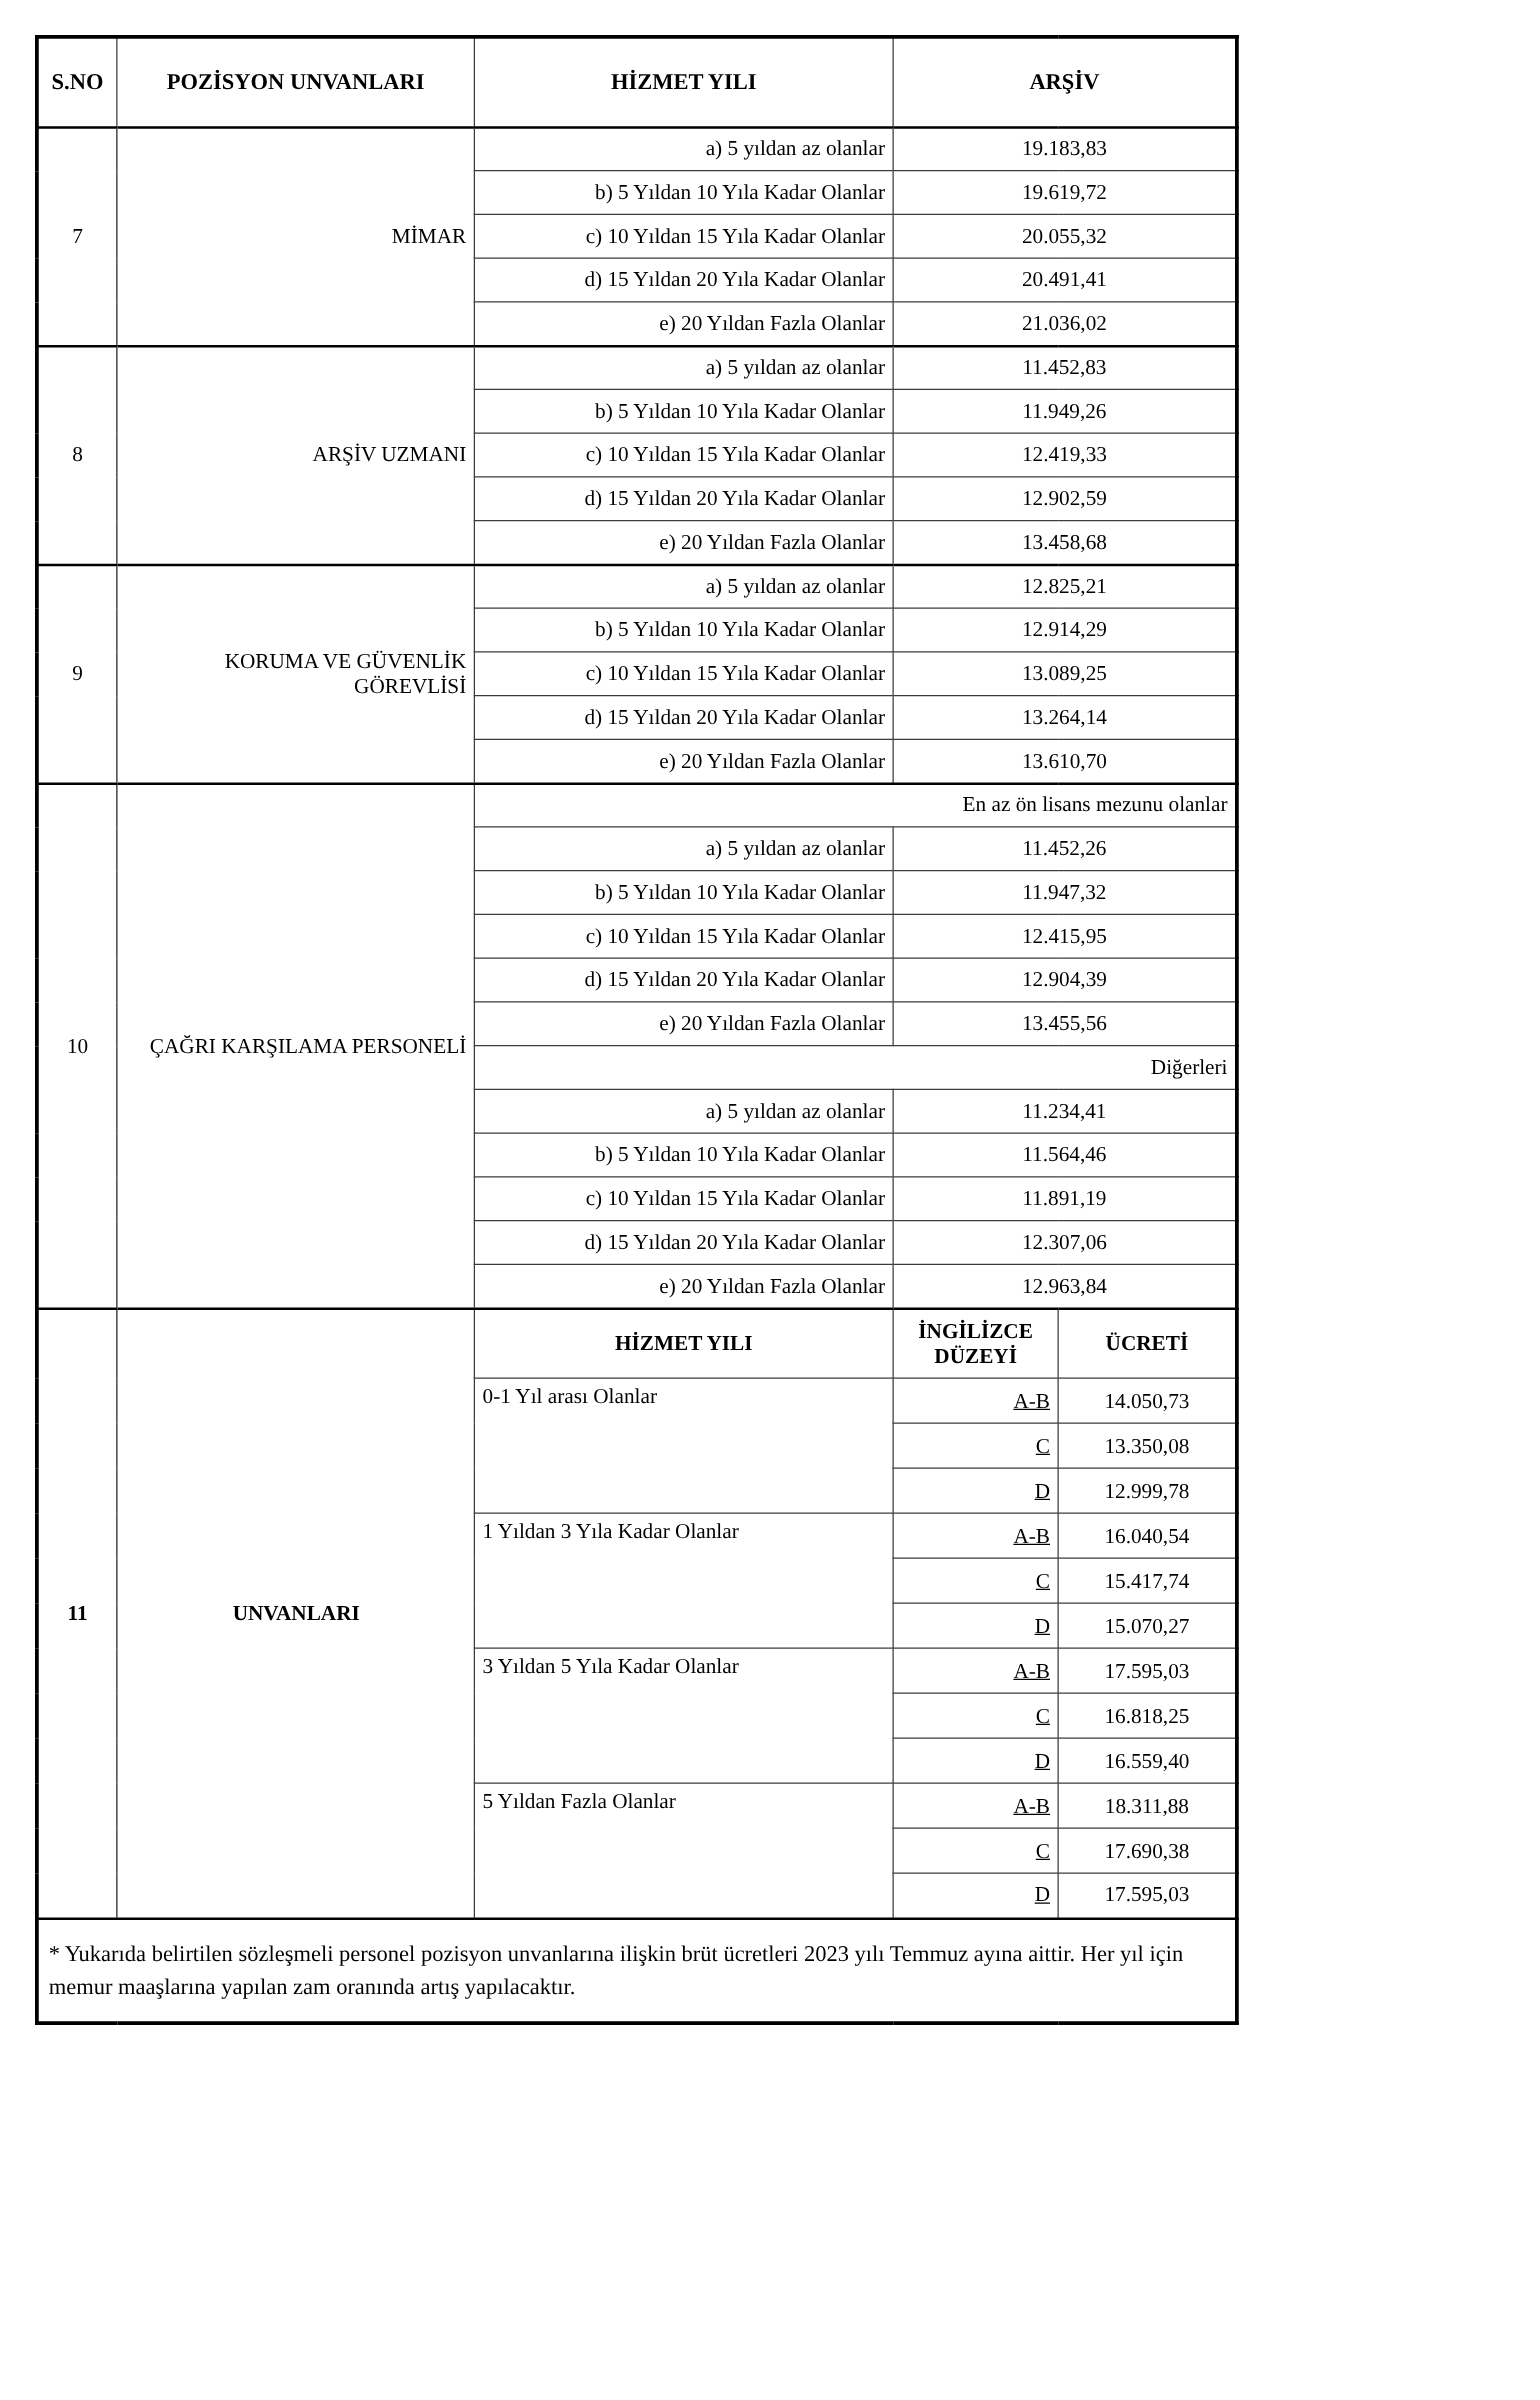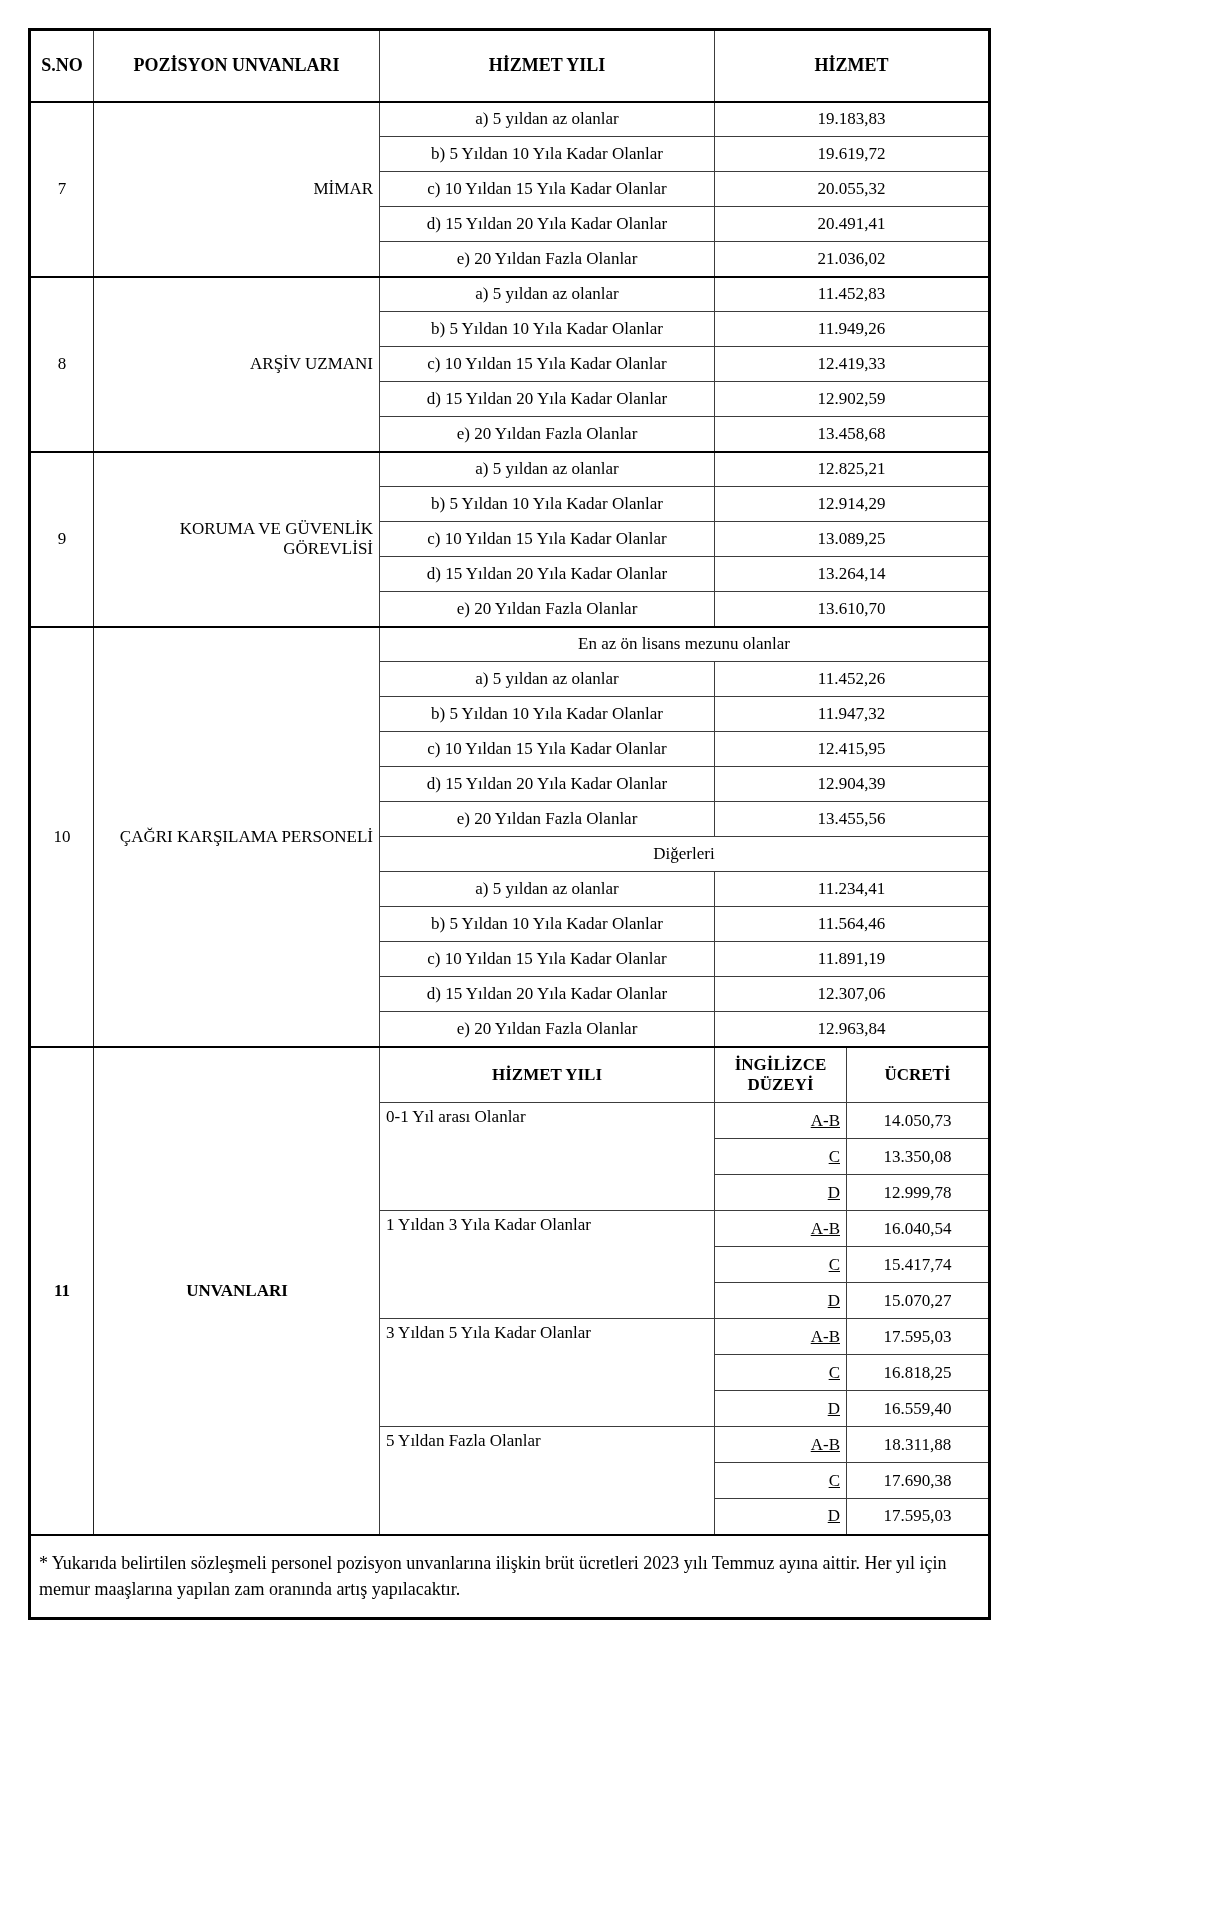--- a/index.html
+++ b/index.html
@@ -53,23 +53,23 @@
     text-align: center;
     vertical-align: middle;
     border-right: 1px solid #222;
   }
   td.pos-title {
     vertical-align: middle;
     text-align: right;
     padding-left: 7px;
   }
   tr.row-std td { height: 35px; }
-  td.label-cell { text-align: center; margin-left: 36px; }
+  td.label-cell { text-align: right; margin-left: 36px; }
   td.value-cell { text-align: center; }
-  td.section-cell { text-align: center; }
+  td.section-cell { text-align: right; }
 
   tr.prog-subheader td {
     height: 56px;
     font-weight: bold;
     text-align: center;
     vertical-align: middle;
   }
   tr.prog-row td { height: 36px; }
   td.prog-label {
     vertical-align: top;
@@ -99,21 +99,21 @@
         <col class="c-pos">
         <col class="c-year">
         <col class="c-eng">
         <col class="c-ucr">
     </colgroup>
     <thead>
       <tr>
         <th>S.NO</th>
         <th>POZİSYON UNVANLARI</th>
         <th>HİZMET YILI</th>
-        <th colspan="2">HİZMET</th>
+        <th colspan="2">ARŞİV</th>
       </tr>
     </thead>
     <tbody id="table-body">
         <tr class="row-std group-start">
           <td rowspan="5" class="sno">7</td>
           <td rowspan="5" class="pos-title">MİMAR</td>
           <td class="label-cell">a) 5 yıldan az olanlar</td>
           <td colspan="2" class="value-cell">19.183,83</td>
         </tr>
         <tr class="row-std">

